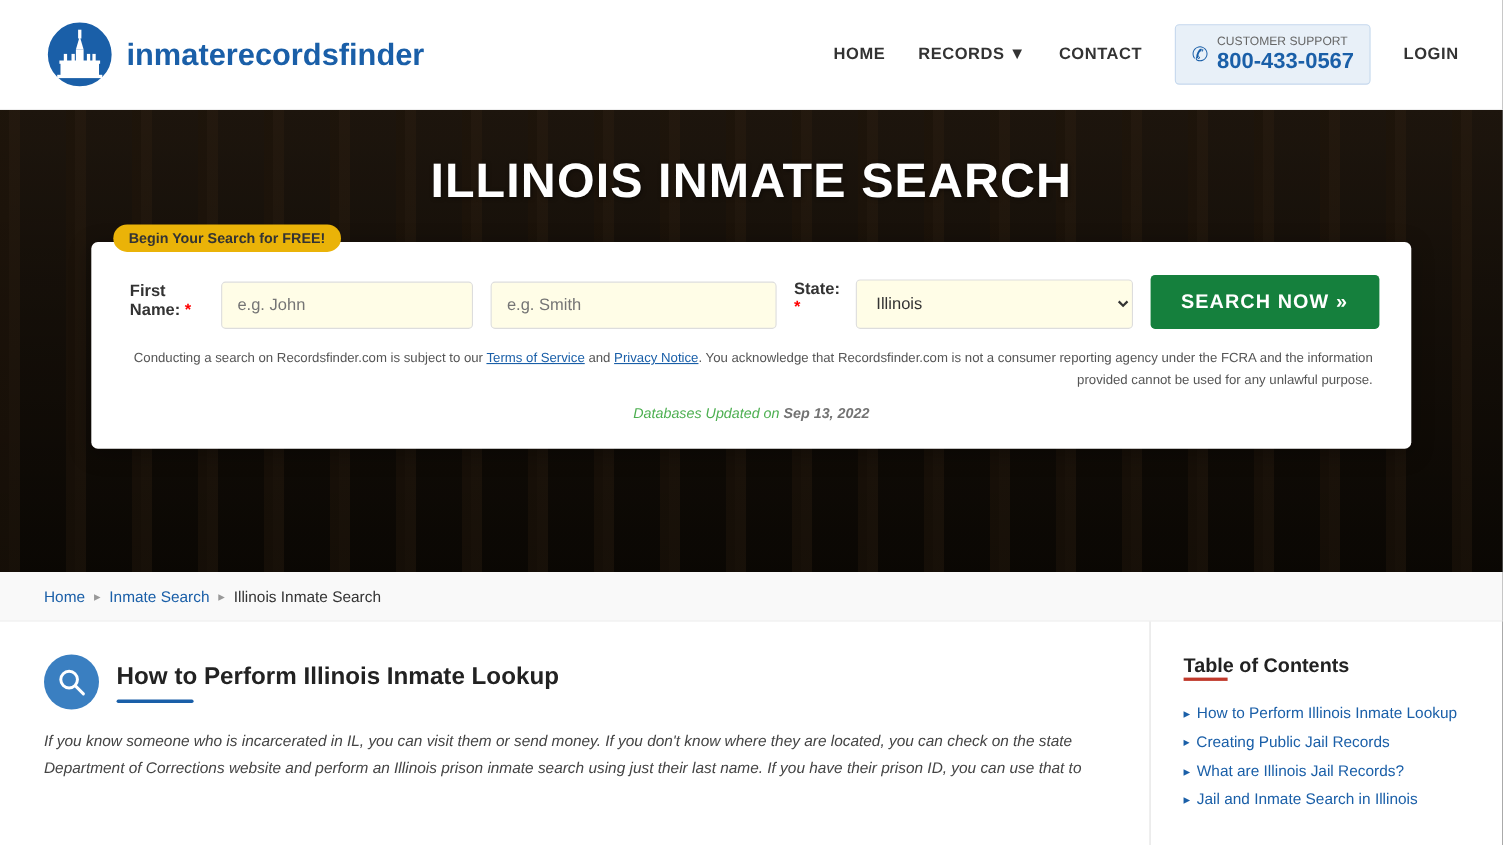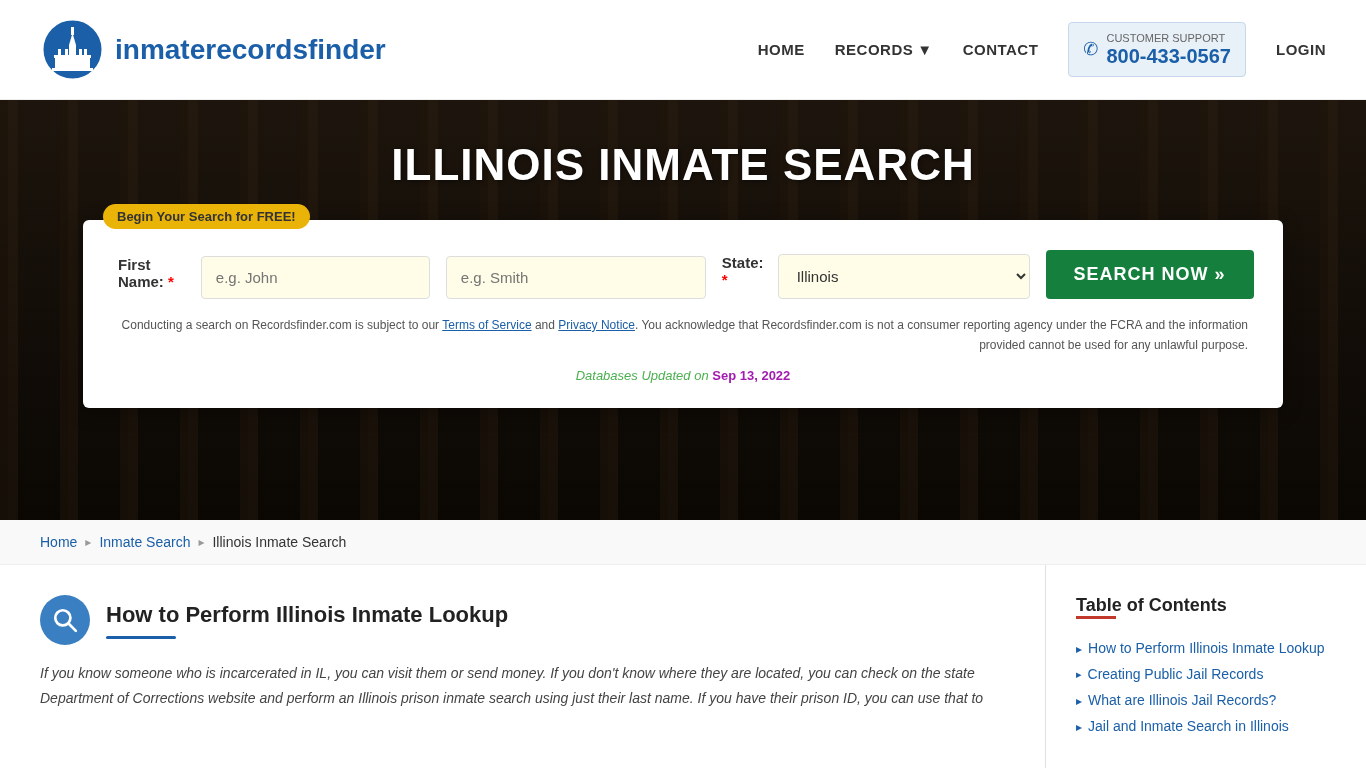--- a/index.html
+++ b/index.html
@@ -191,21 +191,21 @@
       color: #555;
       line-height: 1.7;
       margin-bottom: 12px;
     }
     .disclaimer a { color: #1a5fa8; text-decoration: underline; }
     .db-updated {
       text-align: center;
       font-size: 13px;
     }
     .db-label { color: #4caf50; font-style: italic; }
-    .db-date { color: #a21caf; font-weight: 700; }
+    .db-date { color: #737373; font-weight: 700; font-style: italic; }
 
     
     .breadcrumb {
       padding: 14px 40px;
       background: #f9f9f9;
       border-bottom: 1px solid #eee;
       display: flex;
       align-items: center;
       gap: 8px;
       font-size: 14px;

